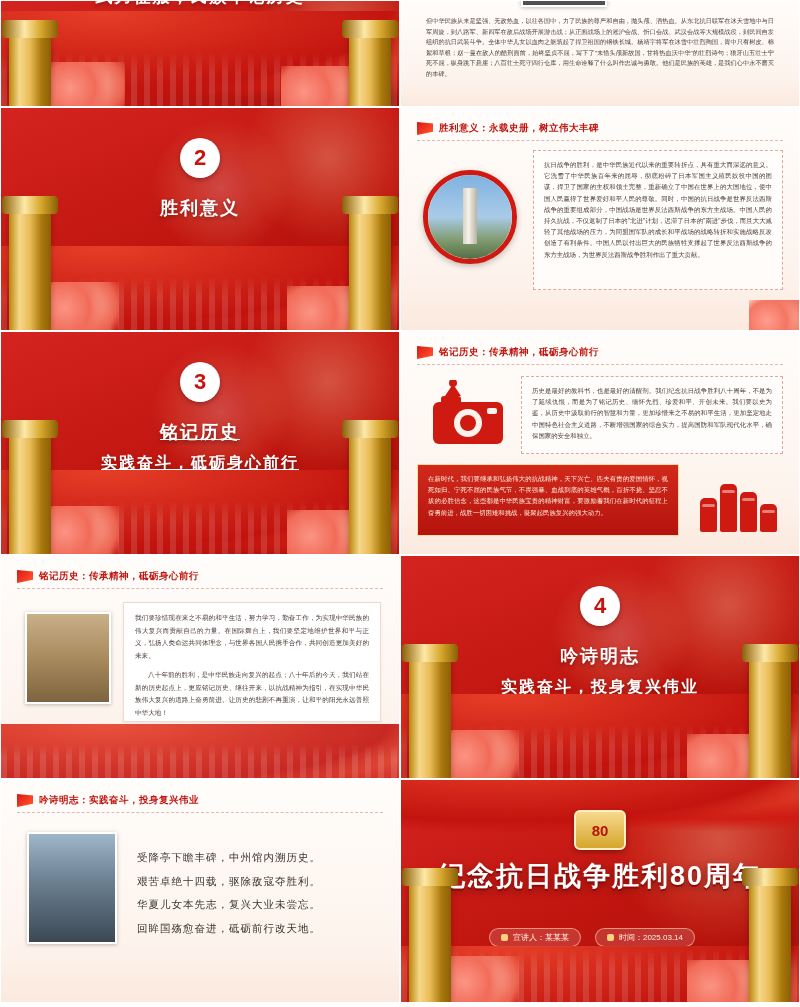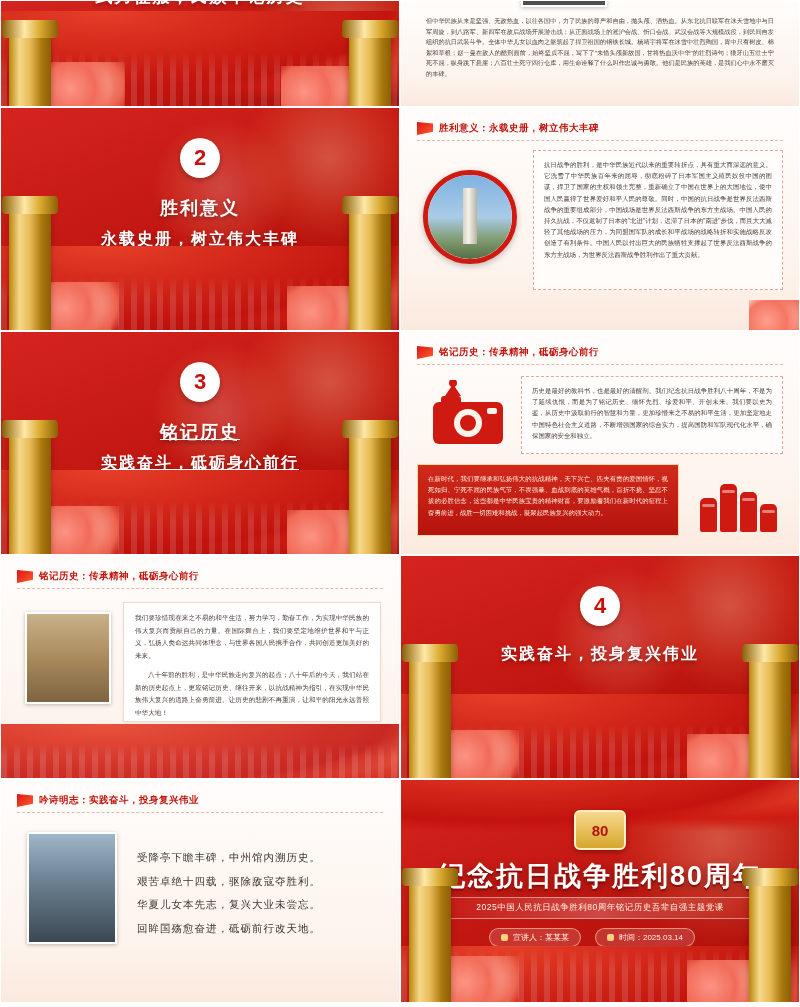--- a/index.html
+++ b/index.html
@@ -249,21 +249,20 @@
       <div class="card-plain" style="left:14px; top:6px; right:14px; font-size:6.2px; line-height:1.7; border:none; box-shadow:none; background:transparent;">但中华民族从来是坚强、无敌热血，以往各国中，力了民族的尊严和自由，抛头颅、洒热血。从东北抗日联军在冰天雪地中与日军周旋，到八路军、新四军在敌后战场开展游击战；从正面战场上的淞沪会战、忻口会战、武汉会战等大规模战役，到民间自发组织的抗日武装斗争。全体中华儿女以血肉之躯筑起了捍卫祖国的钢铁长城。杨靖宇将军在冰雪中壮烈殉国，胃中只有树皮、棉絮和草根；赵一曼在敌人的酷刑面前，始终坚贞不屈，写下了"未惜头颅新故国，甘将热血沃中华"的壮烈诗句；狼牙山五壮士宁死不屈，纵身跳下悬崖；八百壮士死守四行仓库，用生命诠释了什么叫作忠诚与勇敢。他们是民族的英雄，是我们心中永不磨灭的丰碑。</div>
     </div>
 
     <div class="slide">
       <div class="bg-red"></div>
       <div class="star-burst" style="right:-20px; top:-40px;"></div>
       <div class="glow-circle" style="left:150px; top:10px; width:140px; height:140px;"></div>
       <div class="num-badge" style="top:30px;">2</div>
       <div class="sec-title" style="top:88px;font-family:Liberation Serif, serif;">
         <span class="l1">胜利意义</span>
-        <span class="l2">永载史册，树立伟大丰碑</span>
       </div>
       <div class="ribbon-swoosh" style="top:138px;"></div>
       <div class="skyline"></div>
       <div class="peony" style="left:40px; bottom:-10px;"></div>
       <div class="peony" style="right:34px; bottom:-14px;"></div>
       <div class="column-left">
           <div class="column-cap"></div>
         </div>
       <div class="column-right">
           <div class="column-cap"></div>
@@ -351,20 +350,21 @@
       <div class="ribbon-swoosh" style="top:168px; height:70px; opacity:.9;"></div>
       <div class="skyline" style="height:34px;"></div>
     </div>
 
     <div class="slide">
       <div class="bg-red"></div>
       <div class="star-burst" style="right:-20px; top:-40px;"></div>
       <div class="glow-circle" style="left:150px; top:10px; width:140px; height:140px;"></div>
       <div class="num-badge" style="top:30px;">4</div>
       <div class="sec-title" style="top:88px;">
+        <span class="l1">吟诗明志</span>
         <span class="l2">实践奋斗，投身复兴伟业</span>
       </div>
       <div class="ribbon-swoosh" style="top:138px;"></div>
       <div class="skyline"></div>
       <div class="peony" style="left:40px; bottom:-10px;"></div>
       <div class="peony" style="right:34px; bottom:-14px;"></div>
       <div class="column-left">
           <div class="column-cap"></div>
         </div>
       <div class="column-right">
@@ -387,21 +387,20 @@
         <div>回眸国殇愈奋进，砥砺前行改天地。</div>
       </div>
     </div>
 
     <div class="slide">
       <div class="bg-red"></div>
       <div class="star-burst" style="right:-30px; top:-50px; width:220px; height:220px;"></div>
       <div class="ribbon-swoosh" style="top:-22px; height:74px;"></div>
       <div class="cover-emblem" style="top:30px;">80</div>
       <div class="cover-title" style="top:78px;">纪念抗日战争胜利80周年</div>
-      <div class="cover-sub" style="top:117px;">2025中国人民抗日战争胜利80周年铭记历史吾辈自强主题党课</div>
       <div class="cover-meta" style="top:148px;">
         <div class="meta-pill">
           <span class="dot"></span>
           <span>宣讲人：某某某</span>
         </div>
         <div class="meta-pill">
           <span class="dot"></span>
           <span>时间：2025.03.14</span>
         </div>
       </div>

